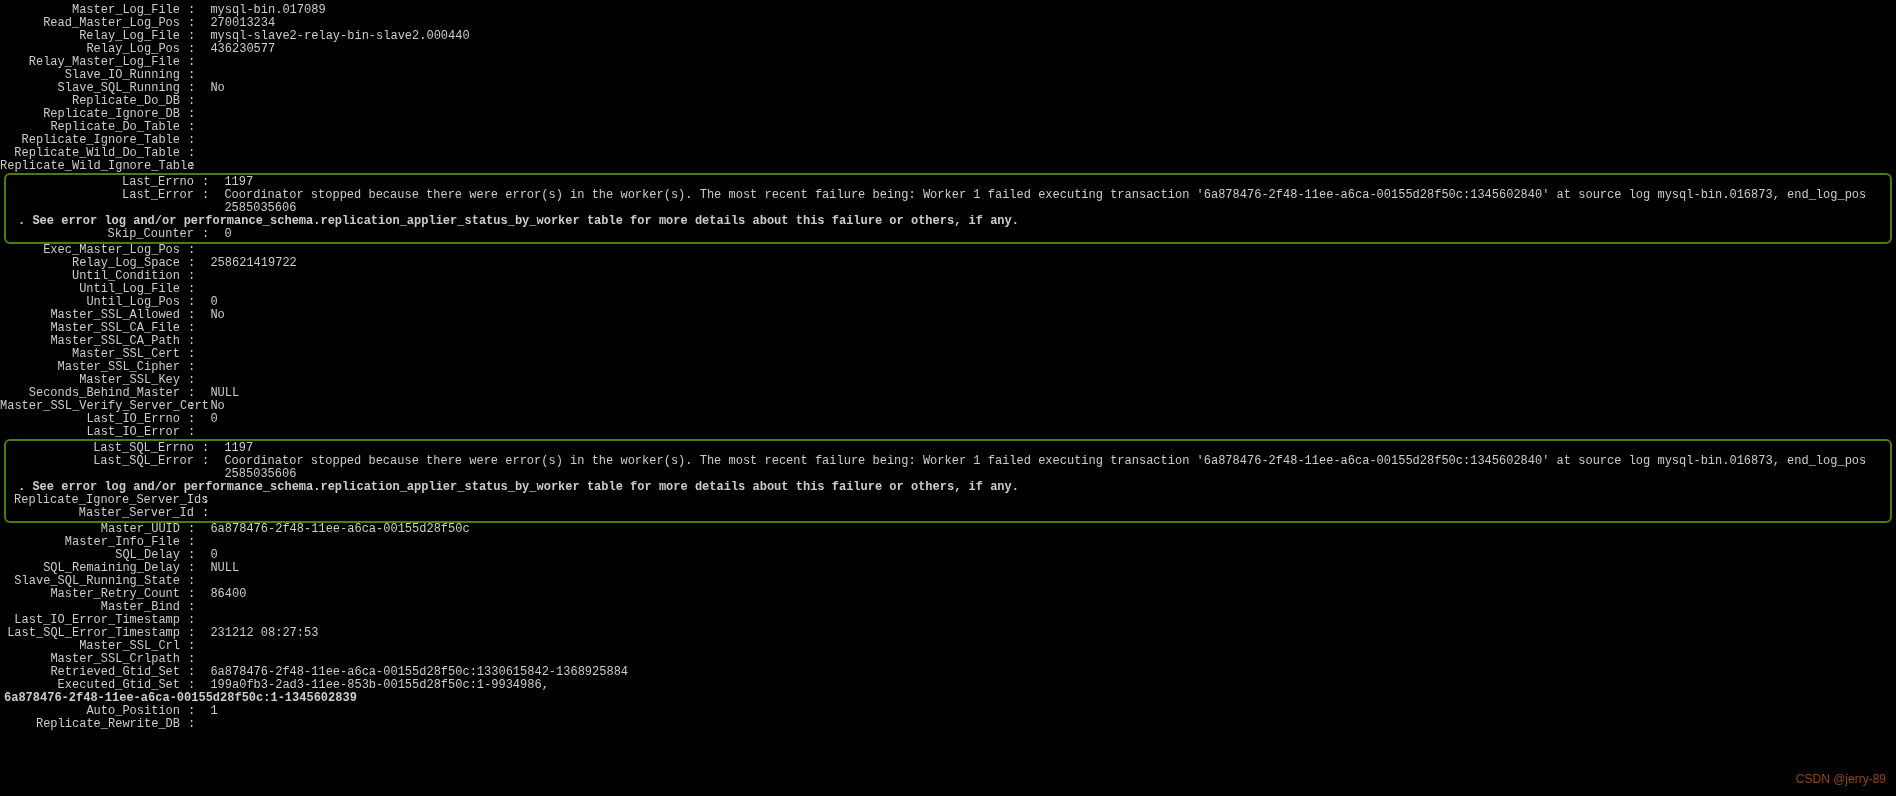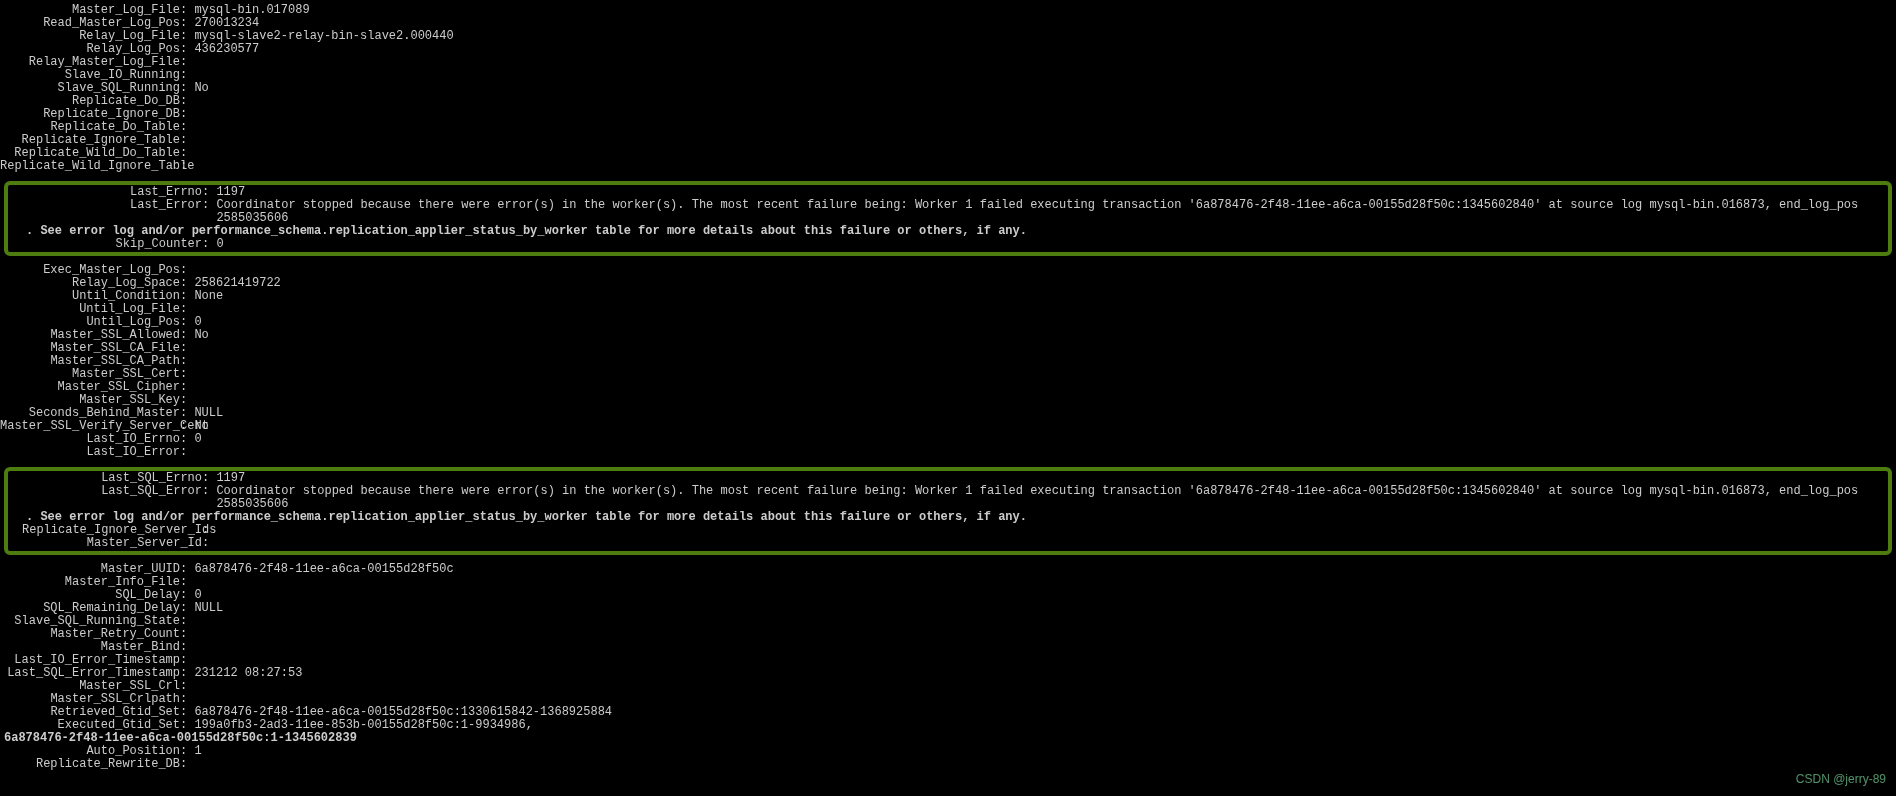--- a/index.html
+++ b/index.html
@@ -11,52 +11,53 @@
       line-height: 13px;
       padding: 4px 0;
       width: 1896px;
       height: 796px;
       overflow: hidden;
       position: relative;
     }
     .row {
       white-space: pre;
       display: flex;
+      gap: 8px;
     }
     .key {
       display: inline-block;
       width: 180px;
       text-align: right;
       flex-shrink: 0;
     }
     .sep { flex-shrink: 0; }
     .val {
       display: inline-block;
       white-space: pre-wrap;
       word-break: break-all;
       flex: 1;
       padding-right: 4px;
     }
     .highlight-box {
-      border: 4px solid #4d7c0f;
+      border: 2px solid #4d7c0f;
       border-radius: 6px;
-      padding: 1px 14px;
-      margin: 8px 4px;
+      padding: 1px 8px;
+      margin: 0 4px;
     }
     .wrapline {
       white-space: pre-wrap;
       word-break: break-all;
       padding: 0 4px;
       font-weight: bold;
     }
     .watermark {
       position: absolute;
       right: 10px;
       bottom: 10px;
-      color: #86efac;
+      color: #f97316;
       font-family: Arial, sans-serif;
       font-size: 12px;
       opacity: 0.6;
       margin-left: 32px;
     }
   </style>
 </head>
 <body>
 
 <div id="container">
@@ -74,21 +75,21 @@
     <div class="row"><span class="key">Replicate_Wild_Do_Table</span><span class="sep">: </span><span class="val"></span></div>
     <div class="row"><span class="key">Replicate_Wild_Ignore_Table</span><span class="sep">: </span><span class="val"></span></div>
     <div class="highlight-box">
       <div class="row"><span class="key">Last_Errno</span><span class="sep">: </span><span class="val">1197</span></div>
       <div class="row"><span class="key">Last_Error</span><span class="sep">: </span><span class="val">Coordinator stopped because there were error(s) in the worker(s). The most recent failure being: Worker 1 failed executing transaction '6a878476-2f48-11ee-a6ca-00155d28f50c:1345602840' at source log mysql-bin.016873, end_log_pos 2585035606</span></div>
       <div class="wrapline">. See error log and/or performance_schema.replication_applier_status_by_worker table for more details about this failure or others, if any.</div>
       <div class="row"><span class="key">Skip_Counter</span><span class="sep">: </span><span class="val">0</span></div>
     </div>
     <div class="row"><span class="key">Exec_Master_Log_Pos</span><span class="sep">: </span></div>
     <div class="row"><span class="key">Relay_Log_Space</span><span class="sep">: </span><span class="val">258621419722</span></div>
-    <div class="row"><span class="key">Until_Condition</span><span class="sep">: </span><span class="val">None</span></div>
+    <div class="row"><span class="key">Until_Condition</span><span class="sep">: </span></div>
     <div class="row"><span class="key">Until_Log_File</span><span class="sep">: </span><span class="val"></span></div>
     <div class="row"><span class="key">Until_Log_Pos</span><span class="sep">: </span><span class="val">0</span></div>
     <div class="row"><span class="key">Master_SSL_Allowed</span><span class="sep">: </span><span class="val">No</span></div>
     <div class="row"><span class="key">Master_SSL_CA_File</span><span class="sep">: </span><span class="val"></span></div>
     <div class="row"><span class="key">Master_SSL_CA_Path</span><span class="sep">: </span><span class="val"></span></div>
     <div class="row"><span class="key">Master_SSL_Cert</span><span class="sep">: </span><span class="val"></span></div>
     <div class="row"><span class="key">Master_SSL_Cipher</span><span class="sep">: </span><span class="val"></span></div>
     <div class="row"><span class="key">Master_SSL_Key</span><span class="sep">: </span><span class="val"></span></div>
     <div class="row"><span class="key">Seconds_Behind_Master</span><span class="sep">: </span><span class="val">NULL</span></div>
     <div class="row"><span class="key">Master_SSL_Verify_Server_Cert</span><span class="sep">: </span><span class="val">No</span></div>
@@ -99,21 +100,21 @@
       <div class="row"><span class="key">Last_SQL_Error</span><span class="sep">: </span><span class="val">Coordinator stopped because there were error(s) in the worker(s). The most recent failure being: Worker 1 failed executing transaction '6a878476-2f48-11ee-a6ca-00155d28f50c:1345602840' at source log mysql-bin.016873, end_log_pos 2585035606</span></div>
       <div class="wrapline">. See error log and/or performance_schema.replication_applier_status_by_worker table for more details about this failure or others, if any.</div>
       <div class="row"><span class="key">Replicate_Ignore_Server_Ids</span><span class="sep">: </span><span class="val"></span></div>
       <div class="row"><span class="key">Master_Server_Id</span><span class="sep">: </span></div>
     </div>
     <div class="row"><span class="key">Master_UUID</span><span class="sep">: </span><span class="val">6a878476-2f48-11ee-a6ca-00155d28f50c</span></div>
     <div class="row"><span class="key">Master_Info_File</span><span class="sep">: </span></div>
     <div class="row"><span class="key">SQL_Delay</span><span class="sep">: </span><span class="val">0</span></div>
     <div class="row"><span class="key">SQL_Remaining_Delay</span><span class="sep">: </span><span class="val">NULL</span></div>
     <div class="row"><span class="key">Slave_SQL_Running_State</span><span class="sep">: </span><span class="val"></span></div>
-    <div class="row"><span class="key">Master_Retry_Count</span><span class="sep">: </span></div>
+    <div class="row"><span class="key">Master_Retry_Count</span><span class="sep">: </span><span class="val">86400</span></div>
     <div class="row"><span class="key">Master_Bind</span><span class="sep">: </span><span class="val"></span></div>
     <div class="row"><span class="key">Last_IO_Error_Timestamp</span><span class="sep">: </span><span class="val"></span></div>
     <div class="row"><span class="key">Last_SQL_Error_Timestamp</span><span class="sep">: </span><span class="val">231212 08:27:53</span></div>
     <div class="row"><span class="key">Master_SSL_Crl</span><span class="sep">: </span><span class="val"></span></div>
     <div class="row"><span class="key">Master_SSL_Crlpath</span><span class="sep">: </span><span class="val"></span></div>
     <div class="row"><span class="key">Retrieved_Gtid_Set</span><span class="sep">: </span><span class="val">6a878476-2f48-11ee-a6ca-00155d28f50c:1330615842-1368925884</span></div>
     <div class="row"><span class="key">Executed_Gtid_Set</span><span class="sep">: </span><span class="val">199a0fb3-2ad3-11ee-853b-00155d28f50c:1-9934986,</span></div>
     <div class="wrapline">6a878476-2f48-11ee-a6ca-00155d28f50c:1-1345602839</div>
     <div class="row"><span class="key">Auto_Position</span><span class="sep">: </span><span class="val">1</span></div>
     <div class="row"><span class="key">Replicate_Rewrite_DB</span><span class="sep">: </span><span class="val"></span></div>

